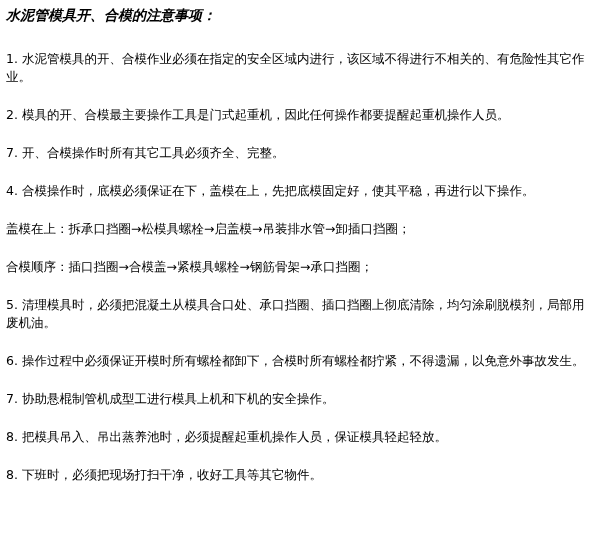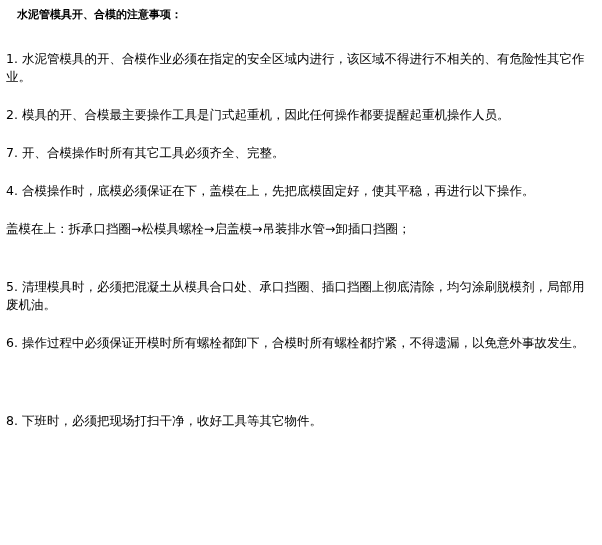--- a/index.html
+++ b/index.html
@@ -12,24 +12,25 @@
     height: 545px;
     font-family: "DejaVu Sans", "Liberation Sans", sans-serif;
     color: #000000;
     overflow: hidden;
   }
   .doc {
     padding: 6px 8px 0 6px;
     box-sizing: border-box;
   }
   .title {
-    font-size: 11px;
+    font-size: 14px;
     font-weight: bold;
     line-height: 18px;
-    margin: 0 0 6px 11px;
+    margin: 0 0 6px 0;
+    font-style: italic;
   }
   .para {
     font-size: 12.5px;
     line-height: 18px;
     margin: 0;
     padding: 0;
   }
   .spacer {
     height: 20px;
   }
@@ -51,27 +52,30 @@
 
   <p class="para">7. 开、合模操作时所有其它工具必须齐全、完整。</p>
   <div class="spacer"></div>
 
   <p class="para">4. 合模操作时，底模必须保证在下，盖模在上，先把底模固定好，使其平稳，再进行以下操作。</p>
   <div class="spacer"></div>
 
   <p class="para">盖模在上：拆承口挡圈→松模具螺栓→启盖模→吊装排水管→卸插口挡圈；</p>
   <div class="spacer"></div>
 
+  <p class="para">合模顺序：插口挡圈→合模盖→紧模具螺栓→钢筋骨架→承口挡圈；</p>
   <div class="spacer"></div>
 
   <p class="para">5. 清理模具时，必须把混凝土从模具合口处、承口挡圈、插口挡圈上彻底清除，均匀涂刷脱模剂，局部用废机油。</p>
   <div class="spacer"></div>
 
   <p class="para">6. 操作过程中必须保证开模时所有螺栓都卸下，合模时所有螺栓都拧紧，不得遗漏，以免意外事故发生。</p>
   <div class="spacer"></div>
 
+  <p class="para">7. 协助悬棍制管机成型工进行模具上机和下机的安全操作。</p>
   <div class="spacer"></div>
 
+  <p class="para">8. 把模具吊入、吊出蒸养池时，必须提醒起重机操作人员，保证模具轻起轻放。</p>
   <div class="spacer"></div>
 
   <p class="para">8. 下班时，必须把现场打扫干净，收好工具等其它物件。</p>
 
 </div>
 
 </body></html>

